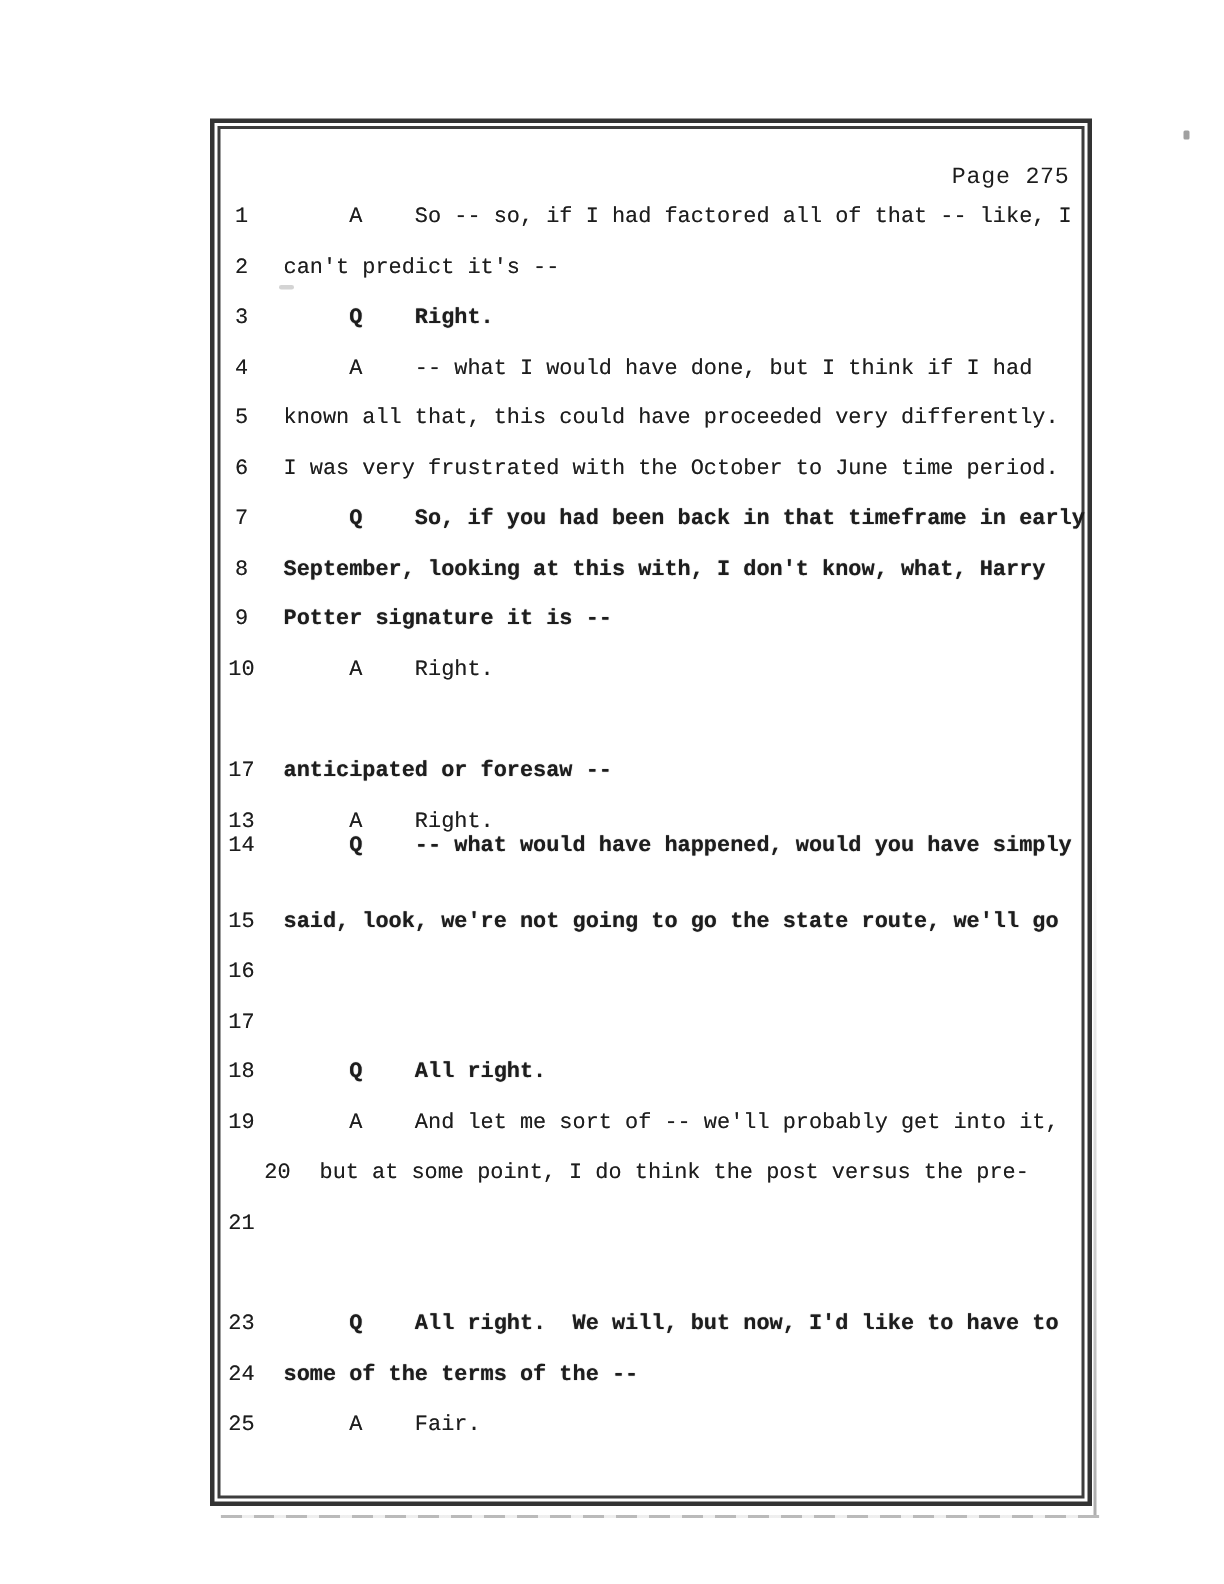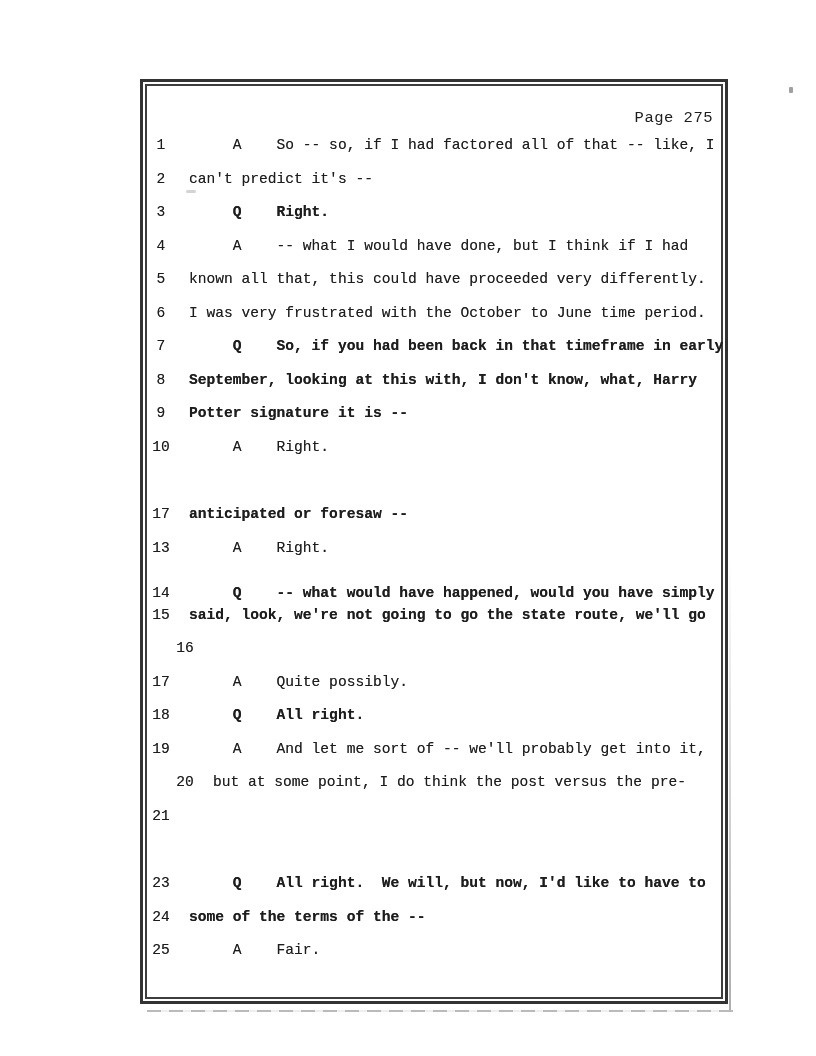--- a/index.html
+++ b/index.html
@@ -157,34 +157,33 @@
           <span class="ltext">     A    Right.</span>
         </div>
         <div class="line bold" style="top: 416.05px;">
           <span class="lnum">17</span>
           <span class="ltext">anticipated or foresaw --</span>
         </div>
         <div class="line" style="top: 449.6px;">
           <span class="lnum">13</span>
           <span class="ltext">     A    Right.</span>
         </div>
-        <div class="line bold" style="top: 495px; padding-left: 30px;">
+        <div class="line bold" style="top: 466px; padding-left: 30px;">
           <span class="lnum">14</span>
           <span class="ltext">     Q    -- what would have happened, would you have simply</span>
         </div>
         <div class="line bold" style="top: 516.7px;">
           <span class="lnum">15</span>
           <span class="ltext">said, look, we're not going to go the state route, we'll go</span>
         </div>
-        <div class="line bold" style="top: 550.25px; margin-left: 24px;">
+        <div class="line bold" style="top: 550.25px;">
           <span class="lnum">16</span>
         </div>
         <div class="line" style="top: 583.8px;">
           <span class="lnum">17</span>
-          <span class="ltext">     A    Quite possibly.</span>
         </div>
         <div class="line bold" style="top: 617.35px;">
           <span class="lnum">18</span>
           <span class="ltext">     Q    All right.</span>
         </div>
         <div class="line" style="top: 650.9px;">
           <span class="lnum">19</span>
           <span class="ltext">     A    And let me sort of -- we'll probably get into it,</span>
         </div>
         <div class="line" style="top: 684.45px; margin-left: 24px;">

